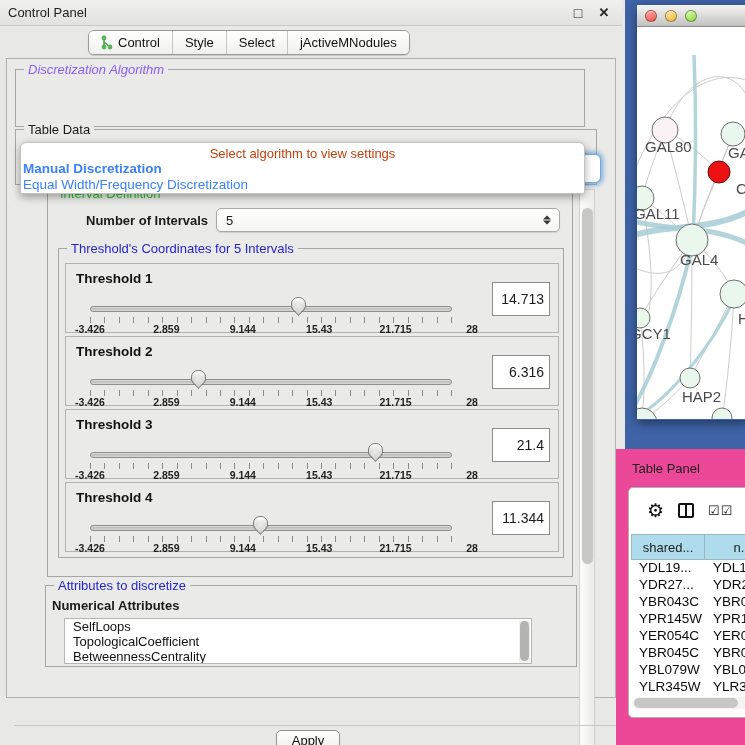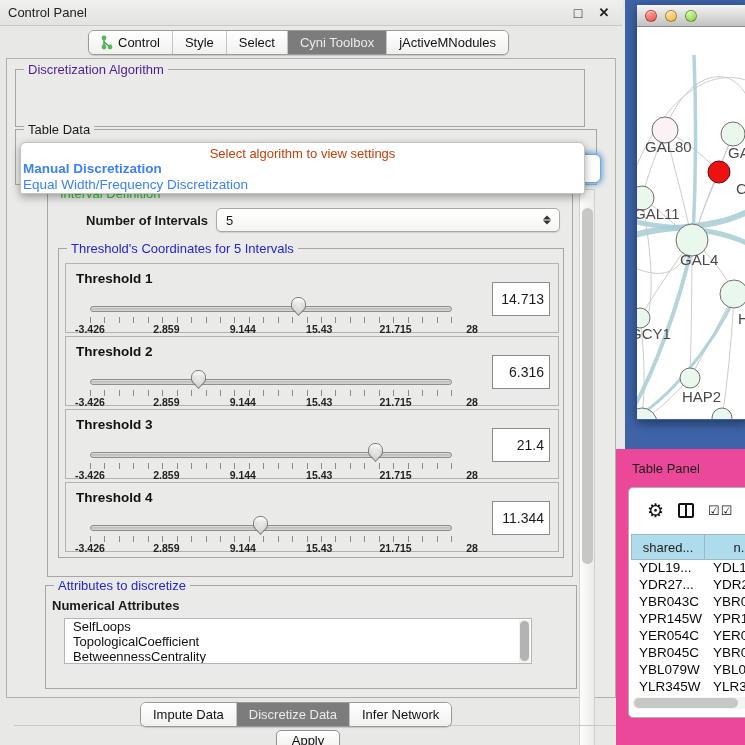--- a/index.html
+++ b/index.html
@@ -27,21 +27,21 @@
   #bottom-tabs { left:140px; top:702px; }
 
   #content { left:6px; top:58px; width:610px; height:640px; background:#eaeae8;
              border:1px solid #b0b0ae; }
 
   .group { position:absolute; border:1px solid #a6a6a4; }
   .group > .gtitle { position:absolute; top:-8px; left:8px; background:#eaeae8; padding:0 4px;
                      font-size:13px; line-height:15px; }
   .gtitle.green { color:#2cc32c; }
   .gtitle.blue  { color:#2525cc; }
-  .gtitle.gray  { color:#4c1d95; }
+  .gtitle.gray  { color:#8b5cf6;font-style:italic; }
 
   
   .combo { position:absolute; background:linear-gradient(#ffffff,#f4f4f2); border:1px solid #a8a8a6;
            border-radius:5px; display:flex; align-items:center; padding:0 22px 0 9px; font-size:13px;
            box-shadow:0 1px 1px rgba(0,0,0,.12); }
   .combo .spin { position:absolute; right:8px; top:50%; transform:translateY(-50%); width:8px; }
   .combo .spin:before, .combo .spin:after { content:""; display:block; width:0; height:0;
            border-left:4px solid transparent; border-right:4px solid transparent; margin:1px 0; }
   .combo .spin:before { border-bottom:4px solid #333; }
   .combo .spin:after  { border-top:4px solid #333; }
@@ -143,23 +143,20 @@
           <circle cx="9" cy="12" r="2.4" fill="#57b657"></circle>
         </svg>
         <span>Control</span>
       </div>
       <div class="seg">
         <span>Style</span>
       </div>
       <div class="seg">
         <span>Select</span>
       </div>
-      <div class="seg sel">
-        <span>Cyni Toolbox</span>
-      </div>
       <div class="seg">
         <span>jActiveMNodules</span>
       </div>
     </div>
 
   <div id="content" class="abs">
 
     <div class="group" style="left:8px; top:10px; width:570px; height:58px;">
       <span class="gtitle gray">Discretization Algorithm</span>
     </div>
@@ -253,48 +250,37 @@
                 <span style="left: 60%;">15.43</span>
                 <span style="left: 80%;">21.715</span>
                 <span style="left: 100%;">28</span>
               </div>
               <div class="vfield">11.344</div>
             </div>
           </div>
       </div>
     </div>
 
-    <div class="group" style="left:38px; top:526px; width:532px; height:104px;">
+    <div class="group" style="left:38px; top:526px; width:532px; height:82px;">
       <span class="gtitle blue">Attributes to discretize</span>
       <span class="abs" style="left:6px; top:12px; font-size:13px; font-weight:bold;">Numerical Attributes</span>
       <div id="attr-list">
         <div class="li">SelfLoops</div>
           <div class="li">TopologicalCoefficient</div>
           <div class="li">BetweennessCentrality</div>
           <div id="attr-sb">
           <div class="sb-thumb"></div>
         </div>
       </div>
     </div>
 
     <div id="divider" class="abs"></div>
     <div id="apply-btn" class="abs">Apply</div>
   </div>
 
-  <div id="bottom-tabs" class="abs seg-bar">
-      <div class="seg">
-        <span>Impute Data</span>
-      </div>
-      <div class="seg sel">
-        <span>Discretize Data</span>
-      </div>
-      <div class="seg">
-        <span>Infer Network</span>
-      </div>
-    </div>
 
   <div id="net-desktop" class="abs" style="background: rgb(62, 99, 167);">
     <div id="net-window">
       <div id="net-titlebar">
         <span class="light" id="light-red" style="background: radial-gradient(circle at 35% 30%, rgb(255, 154, 146), rgb(239, 79, 69));"></span>
         <span class="light" id="light-yellow" style="background: radial-gradient(circle at 35% 30%, rgb(255, 224, 154), rgb(242, 179, 44));"></span>
         <span class="light" id="light-green" style="background: radial-gradient(circle at 35% 30%, rgb(210, 245, 160), rgb(127, 211, 47));"></span>
       </div>
       <div id="net-canvas">
         <svg id="net-svg" width="112" height="392" viewBox="0 0 112 392">

